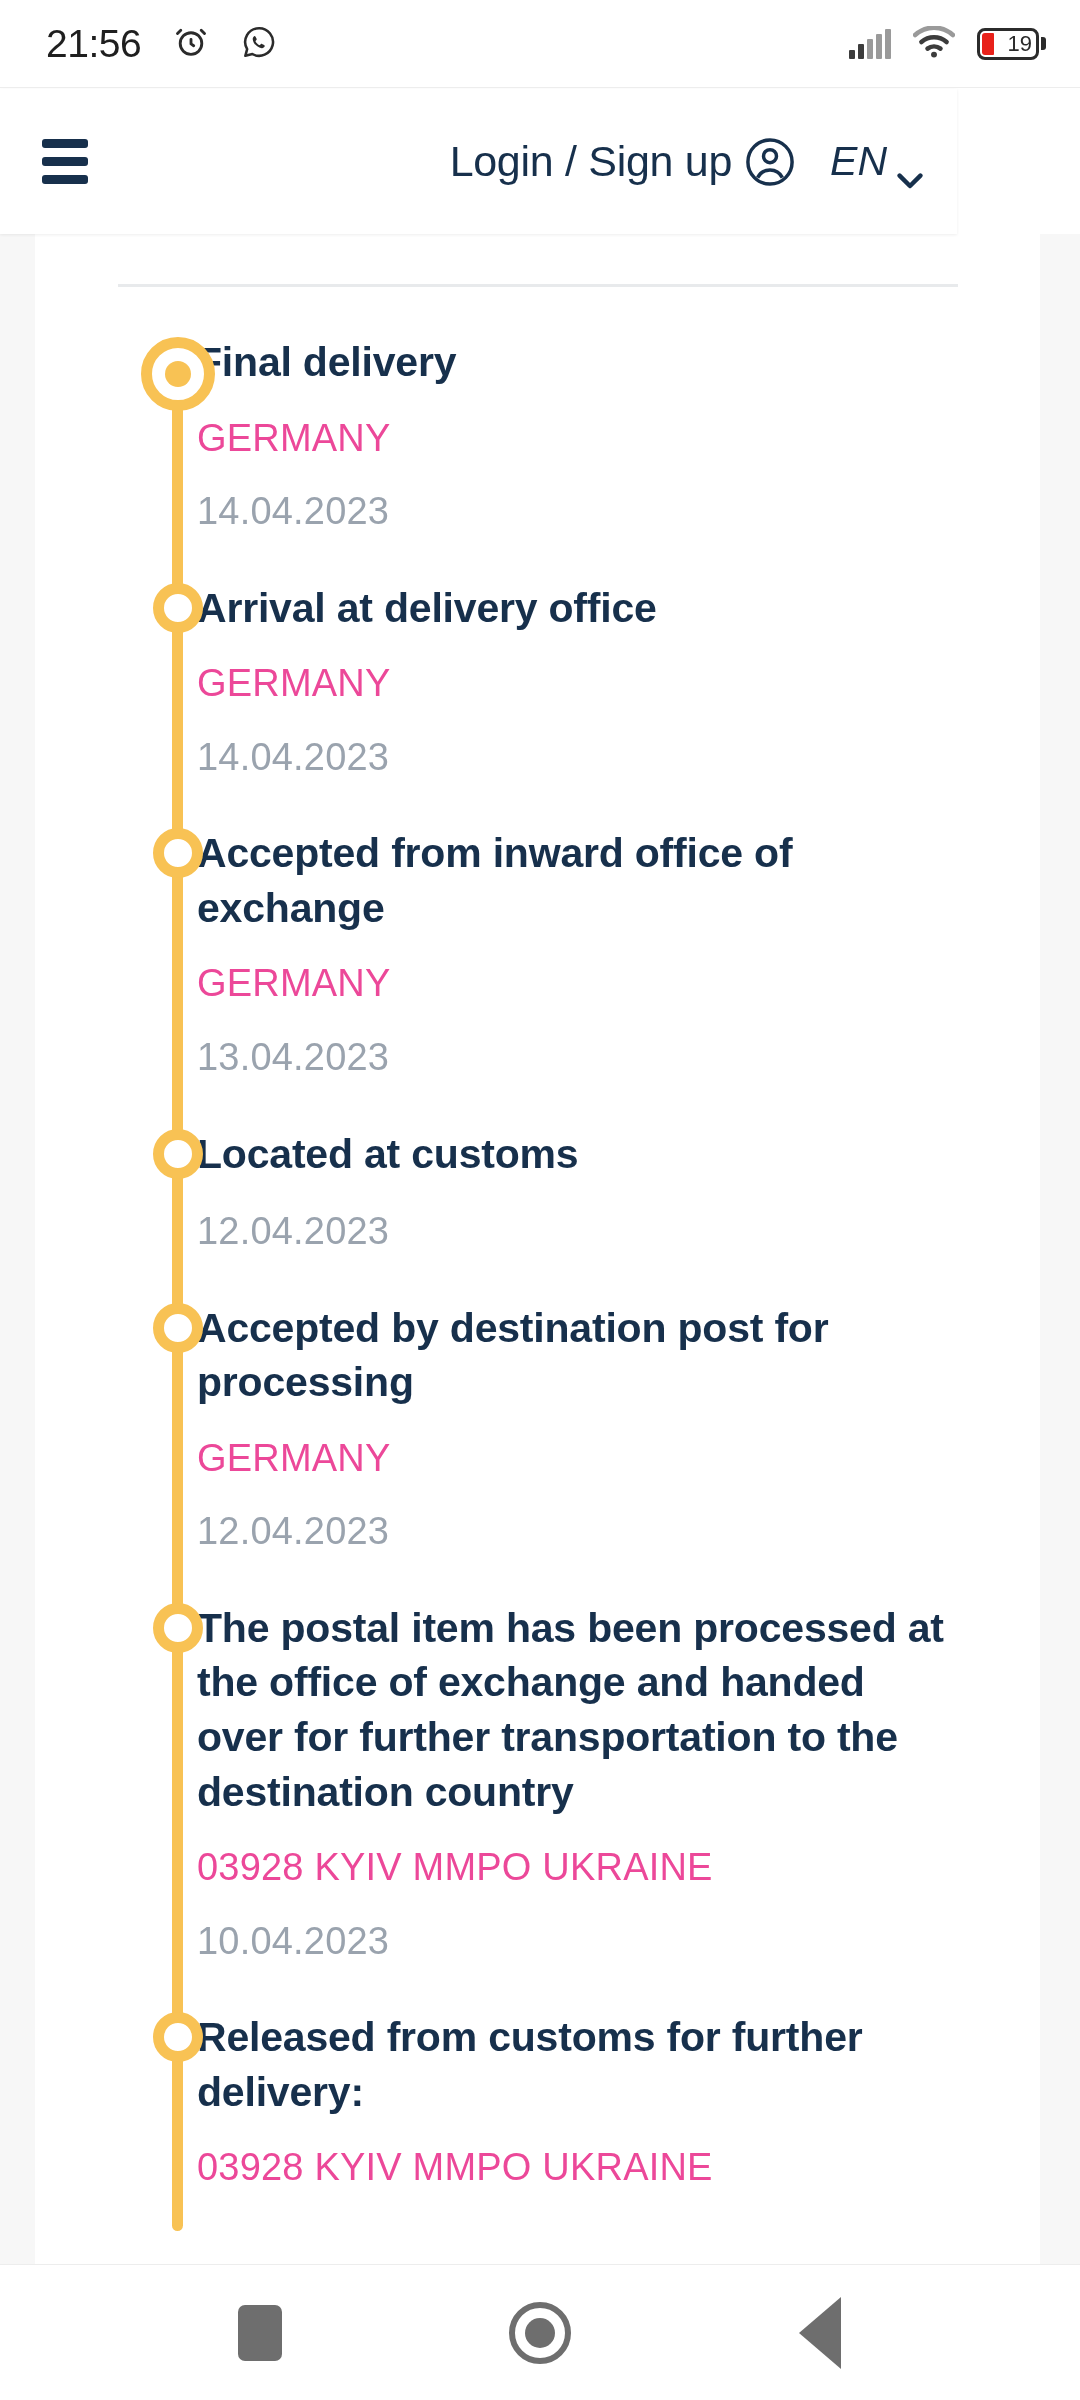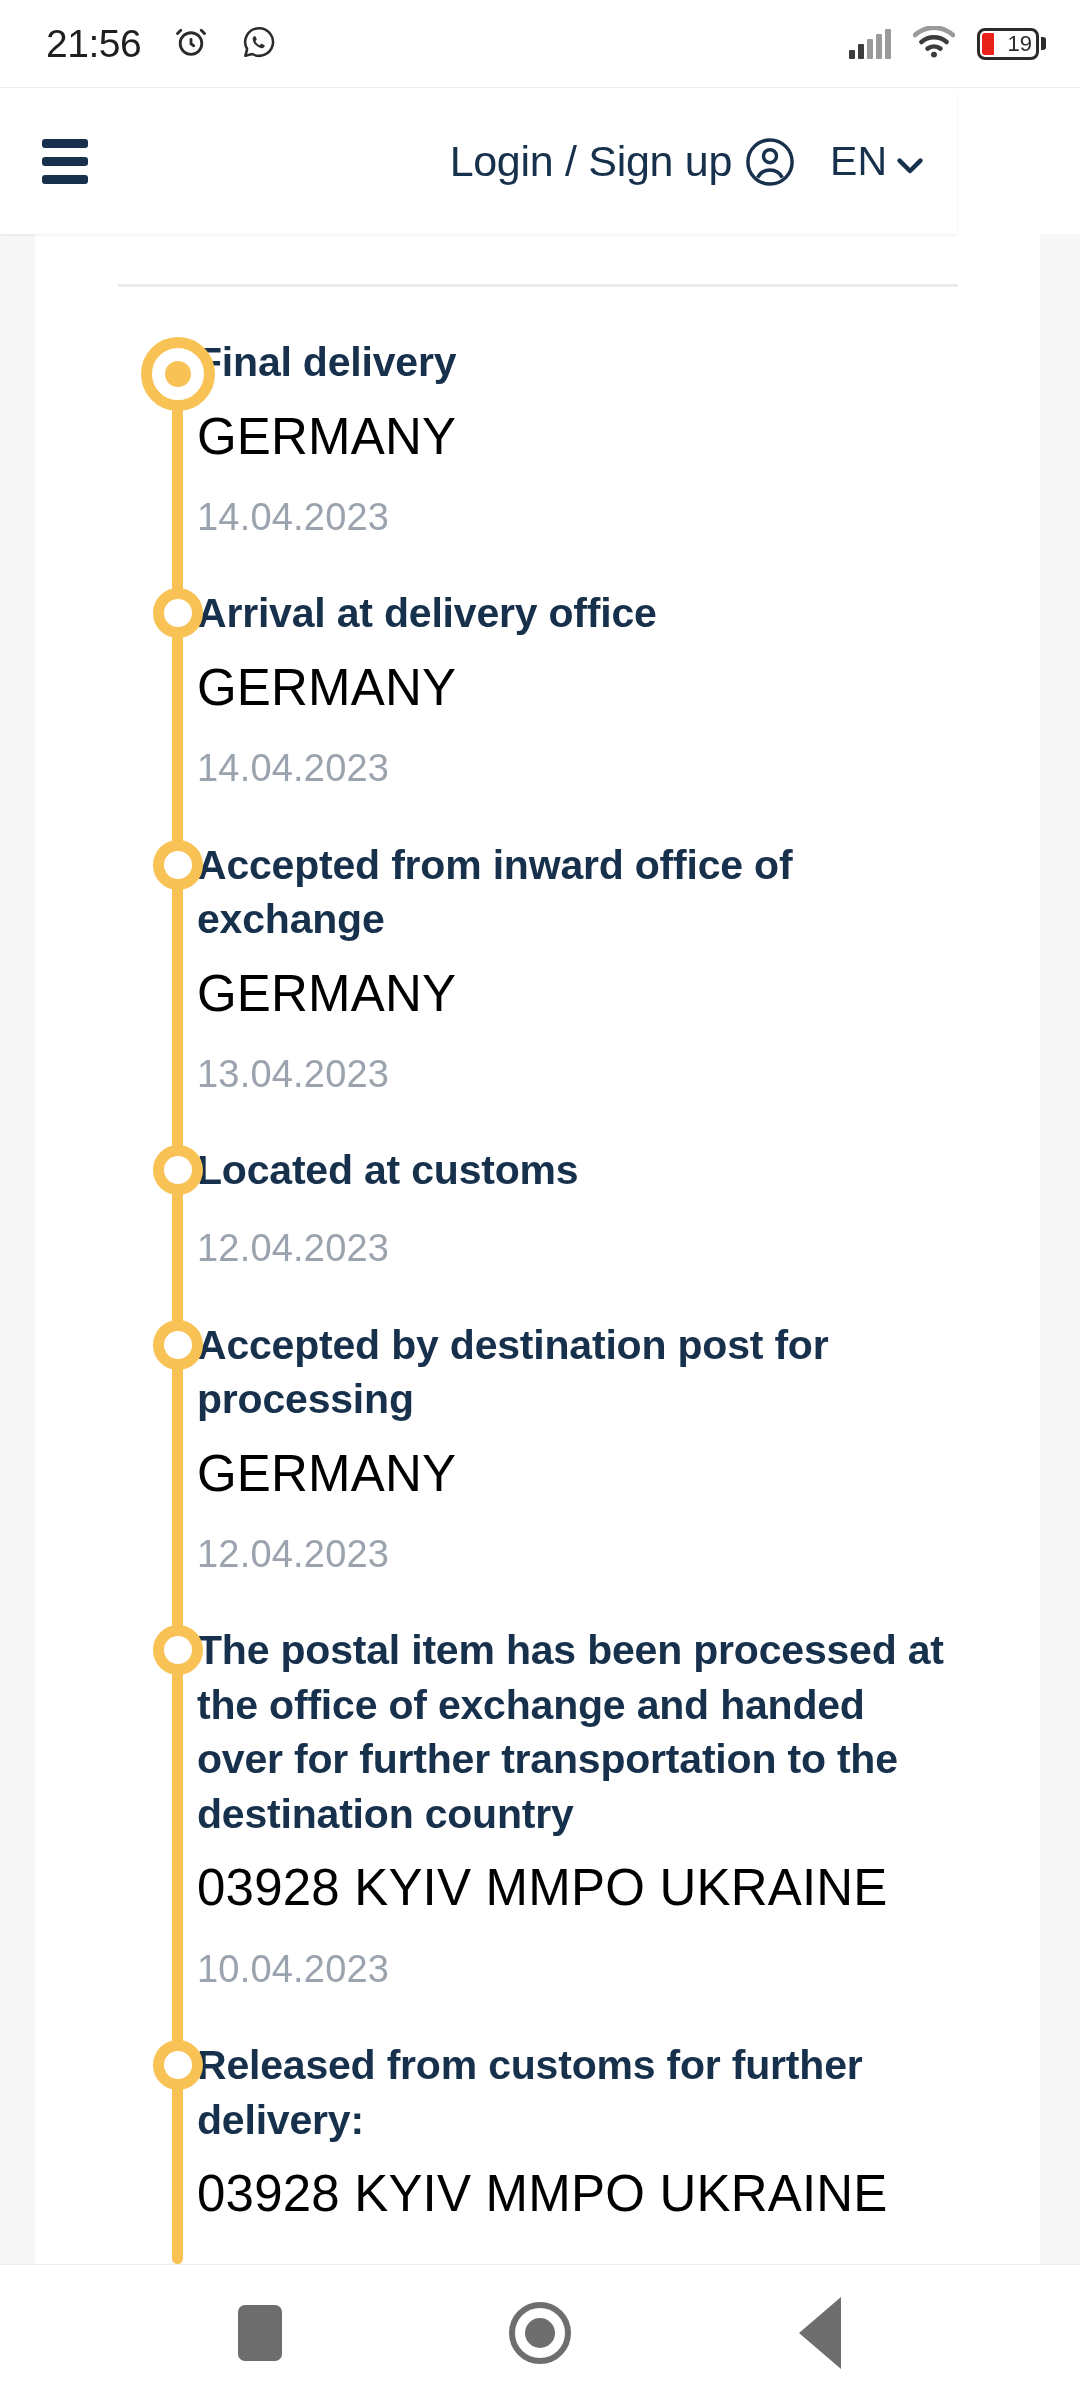--- a/index.html
+++ b/index.html
@@ -69,22 +69,22 @@
   .hamburger span{ display:block; width:46px; height:9px; background:#17304c; border-radius:3px; }
 
   .header-right{ margin-left:auto; display:flex; align-items:center; gap:34px; }
   .login-link{
     display:flex; align-items:center; gap:12px;
     color:#17304c; font-size:43px; letter-spacing:-0.3px;
     cursor:pointer;
   }
   .user-icon{ width:52px; height:52px; display:block; }
   .lang-select{
-    display:flex; gap:10px;
-    color:#17304c; font-size:41px; cursor:pointer;
+    display:flex; align-items:center; gap:10px;
+    color:#17304c; font-size:41px; cursor:pointer;font-style:italic;
   }
   .chev{ width:26px; height:18px; display:block; }
 
   
   .page-body{
     position:absolute; top:234px; left:0;
     width:1080px; height:2030px;
     background:#f7f7f7;
     overflow:hidden;
   }
@@ -145,24 +145,24 @@
   }
 
   .tl-title{
     color:#17304c;
     font-size:41px;
     font-weight:bold;
     line-height:1.33;
     letter-spacing:-0.2px;
   }
   .tl-loc{
-    color:#000000;
-    font-size:51px;
+    color:#ec4899;
+    font-size:38px;
     line-height:1.2;
-    margin-top:16px;
+    margin-top:26px;
     letter-spacing:0.2px;
   }
   .tl-date{
     color:#9aa3ae;
     font-size:38px;
     line-height:1.2;
     margin-top:28px;
     letter-spacing:0.2px;
   }
 

